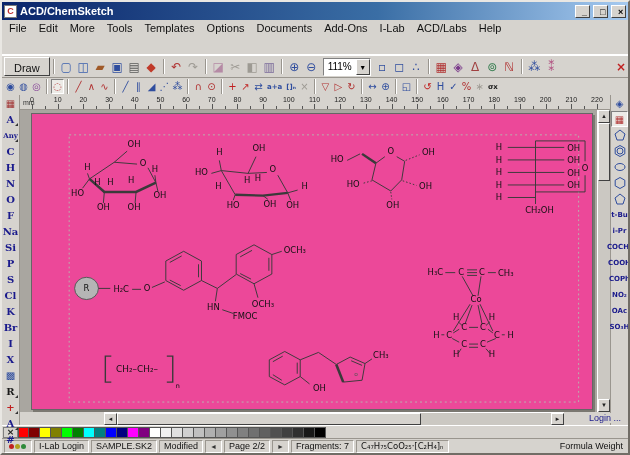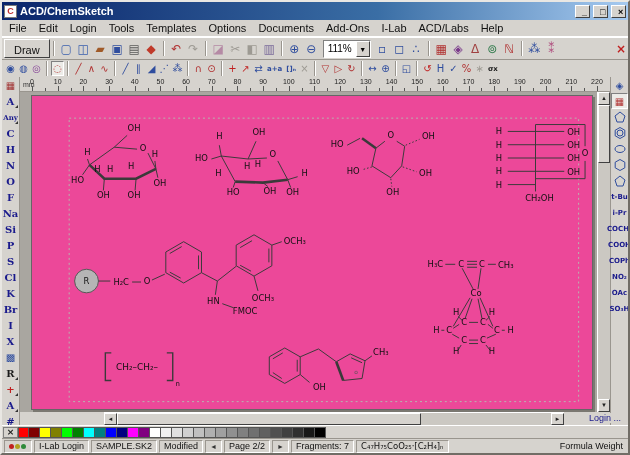--- a/index.html
+++ b/index.html
@@ -6,21 +6,21 @@
   *{box-sizing:border-box;}
   .window{width:630px;height:455px;background:#d6d3ce;border:2px solid;border-color:#e9e7e3 #716d66 #716d66 #e9e7e3;
           display:flex;flex-direction:column;font-family:"Liberation Sans",sans-serif;position:relative;overflow:hidden;}
   
   .titlebar{height:18px;background:linear-gradient(90deg,#0a246a,#3a6ea5 60%,#a6caf0);display:flex;align-items:center;padding:0 2px;gap:3px;flex:none;}
   .app-icon{width:13px;height:13px;background:#fff;border:1px solid #7a7a7a;color:#c03030;font:bold 9px/11px "Liberation Sans",sans-serif;text-align:center;flex:none;}
   .title-text{color:#fff;font-weight:bold;font-size:11px;flex:1;white-space:nowrap;}
   .tbtn{width:15px;height:13px;background:#d6d3ce;border:1px solid;border-color:#fff #404040 #404040 #fff;
         font:bold 9px/10px "Liberation Sans",sans-serif;text-align:center;color:#000;flex:none;}
   
-  .menubar{height:17px;display:flex;align-items:flex-start;padding-left:1px;border-bottom:1px solid #fff;flex:none;}
+  .menubar{height:35px;display:flex;align-items:flex-start;padding-left:1px;border-bottom:1px solid #fff;flex:none;}
   .menu-item{padding:2px 6px;font-size:11px;color:#111;}
   
   .tb1{height:23px;display:flex;align-items:center;padding:1px 2px;border-top:1px solid #fff;border-bottom:1px solid #9a968f;flex:none;}
   .mode-btn{height:19px;padding:3px 9px 0;font-size:11px;color:#111;border:1px solid;border-color:#fff #404040 #404040 #fff;background:#d6d3ce;}
   .mode-btn.active{background:#fff;border-color:#808080 #fff #fff #808080;}
   .tbicon{width:17px;height:17px;display:inline-flex;align-items:center;justify-content:center;font-size:12px;font-family:"DejaVu Sans",sans-serif;flex:none;}
   .tb2icon{width:13px;height:15px;display:inline-flex;align-items:center;justify-content:center;font-size:10px;font-family:"DejaVu Sans",sans-serif;flex:none;}
   .tb2icon.wide{width:auto;padding:0 2px;font-size:7px;font-weight:bold;}
   .pressed{background:#ecebe7;border:1px solid;border-color:#808080 #fff #fff #808080;}
   .tbsep{width:2px;height:15px;border-left:1px solid #99958e;border-right:1px solid #fff;margin:0 3px;flex:none;}
@@ -90,21 +90,21 @@
     <span class="app-icon">C</span>
     <span class="title-text">ACD/ChemSketch</span>
     <button class="tbtn">_</button>
     <button class="tbtn">□</button>
     <button class="tbtn">×</button>
   </div>
 
   <div class="menubar">
       <span class="menu-item">File</span>
       <span class="menu-item">Edit</span>
-      <span class="menu-item">Login</span>
+      <span class="menu-item">More</span>
       <span class="menu-item">Tools</span>
       <span class="menu-item">Templates</span>
       <span class="menu-item">Options</span>
       <span class="menu-item">Documents</span>
       <span class="menu-item">Add-Ons</span>
       <span class="menu-item">I-Lab</span>
       <span class="menu-item">ACD/Labs</span>
       <span class="menu-item">Help</span>
     </div>
 

